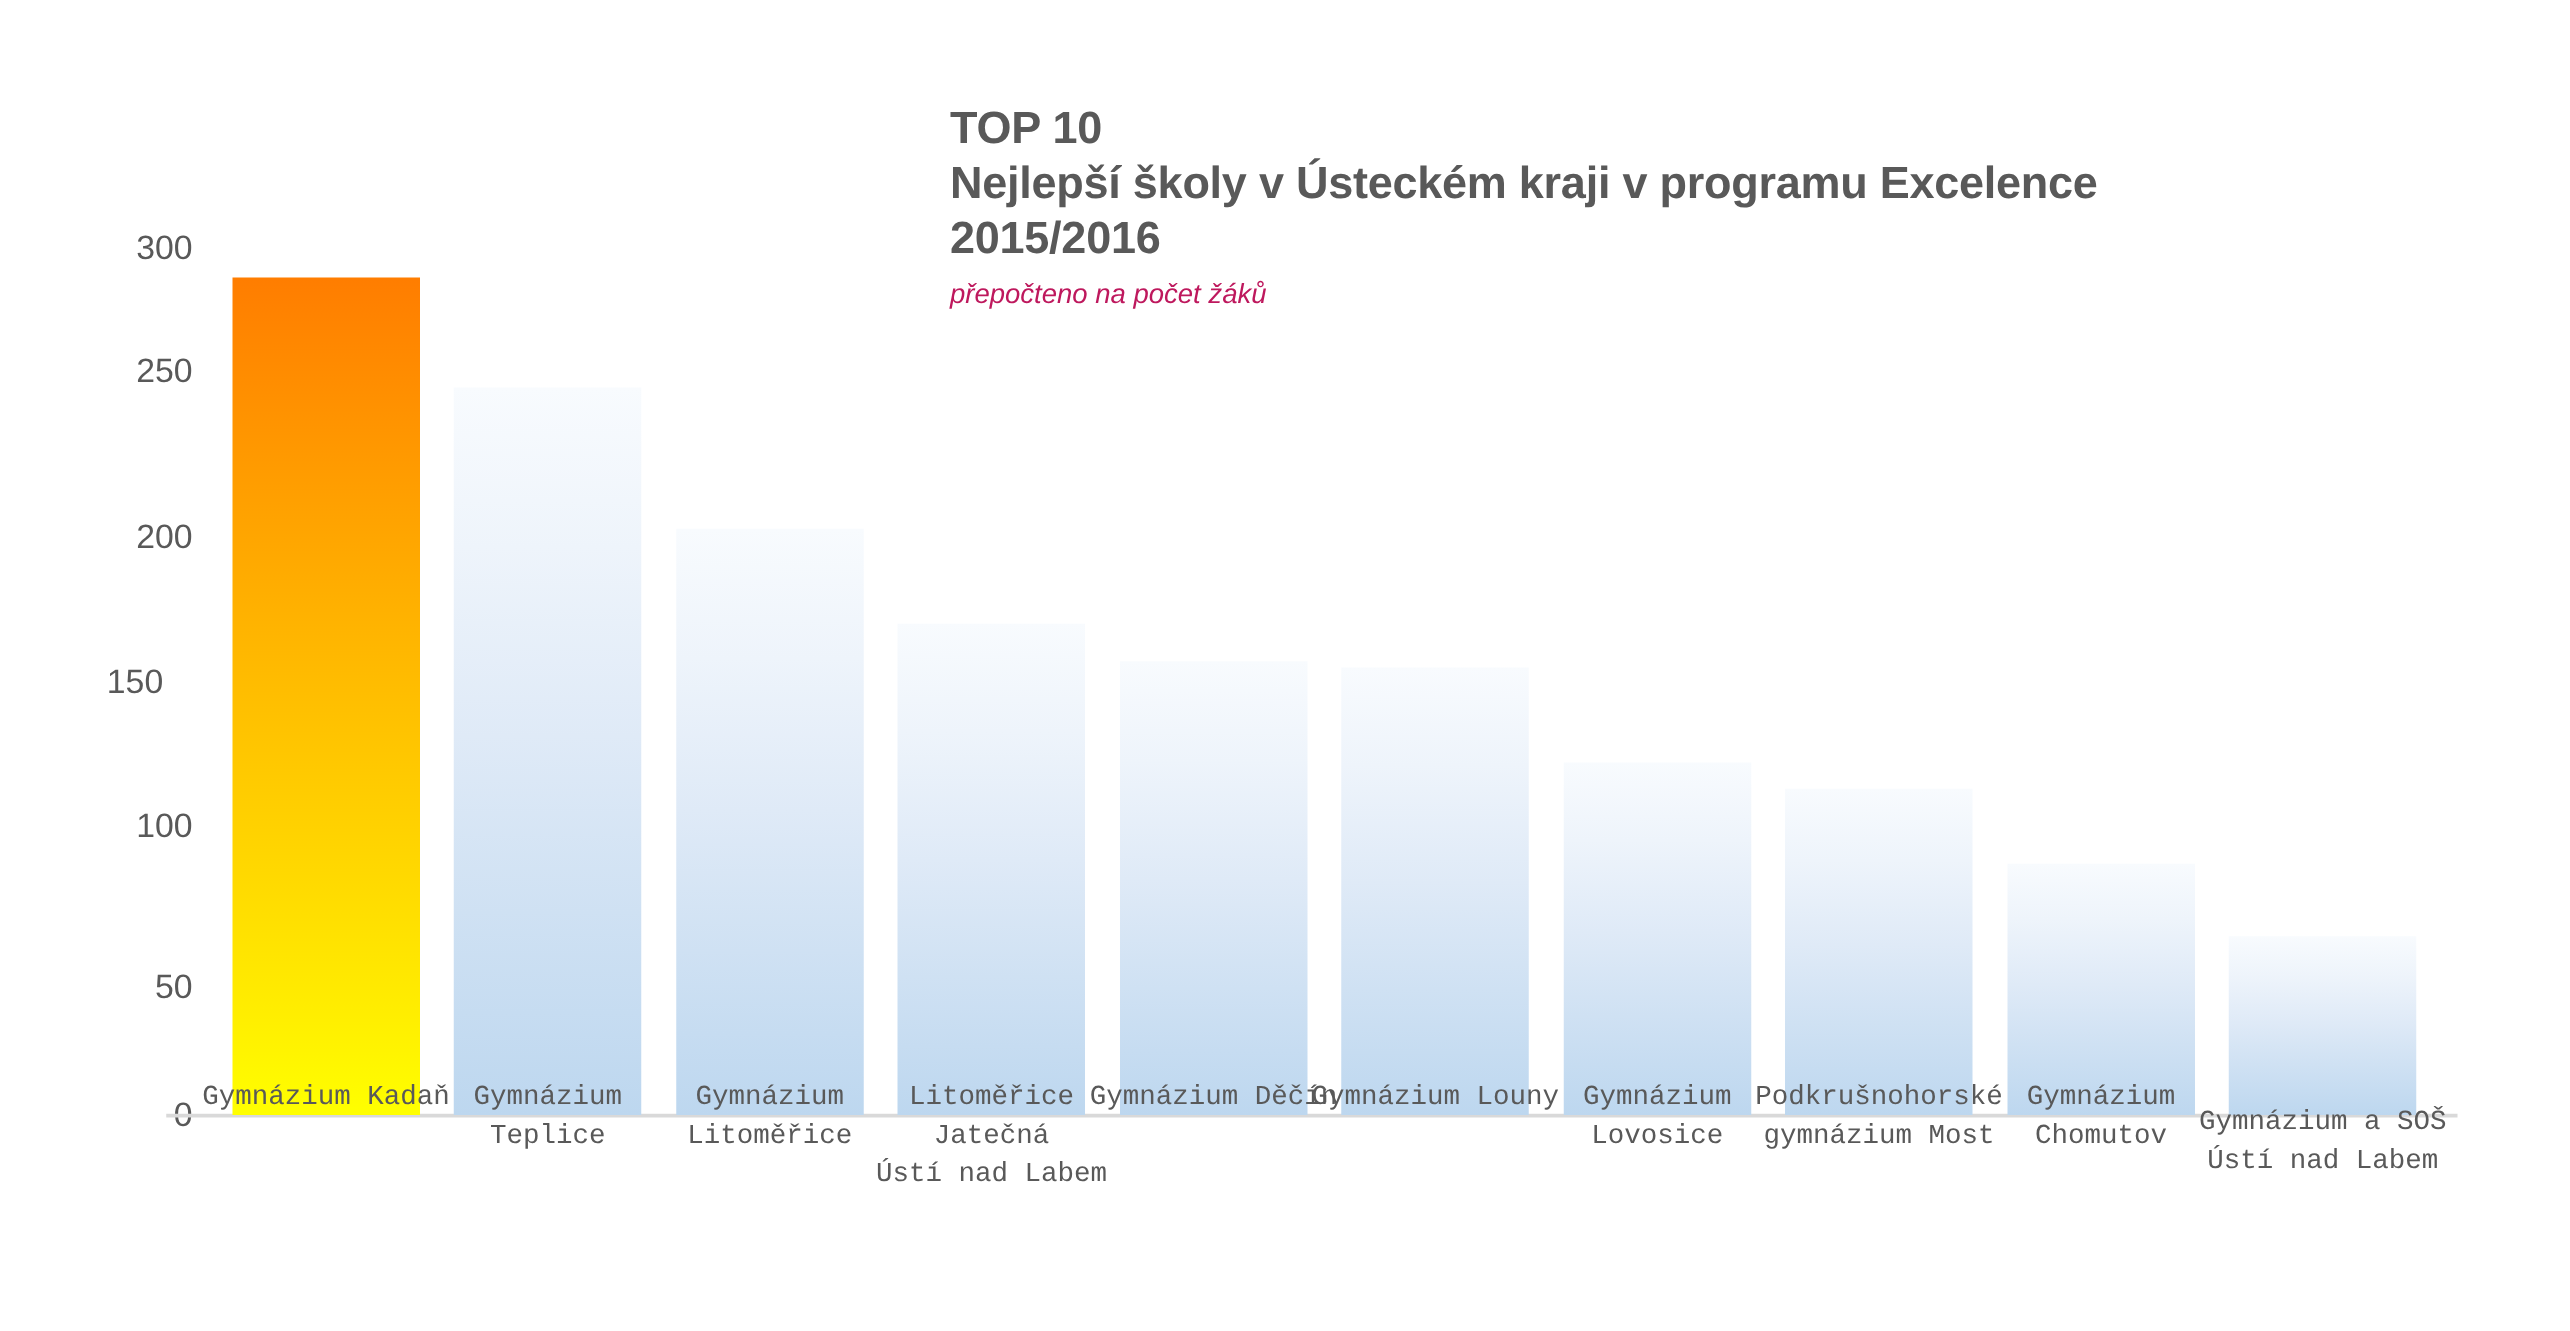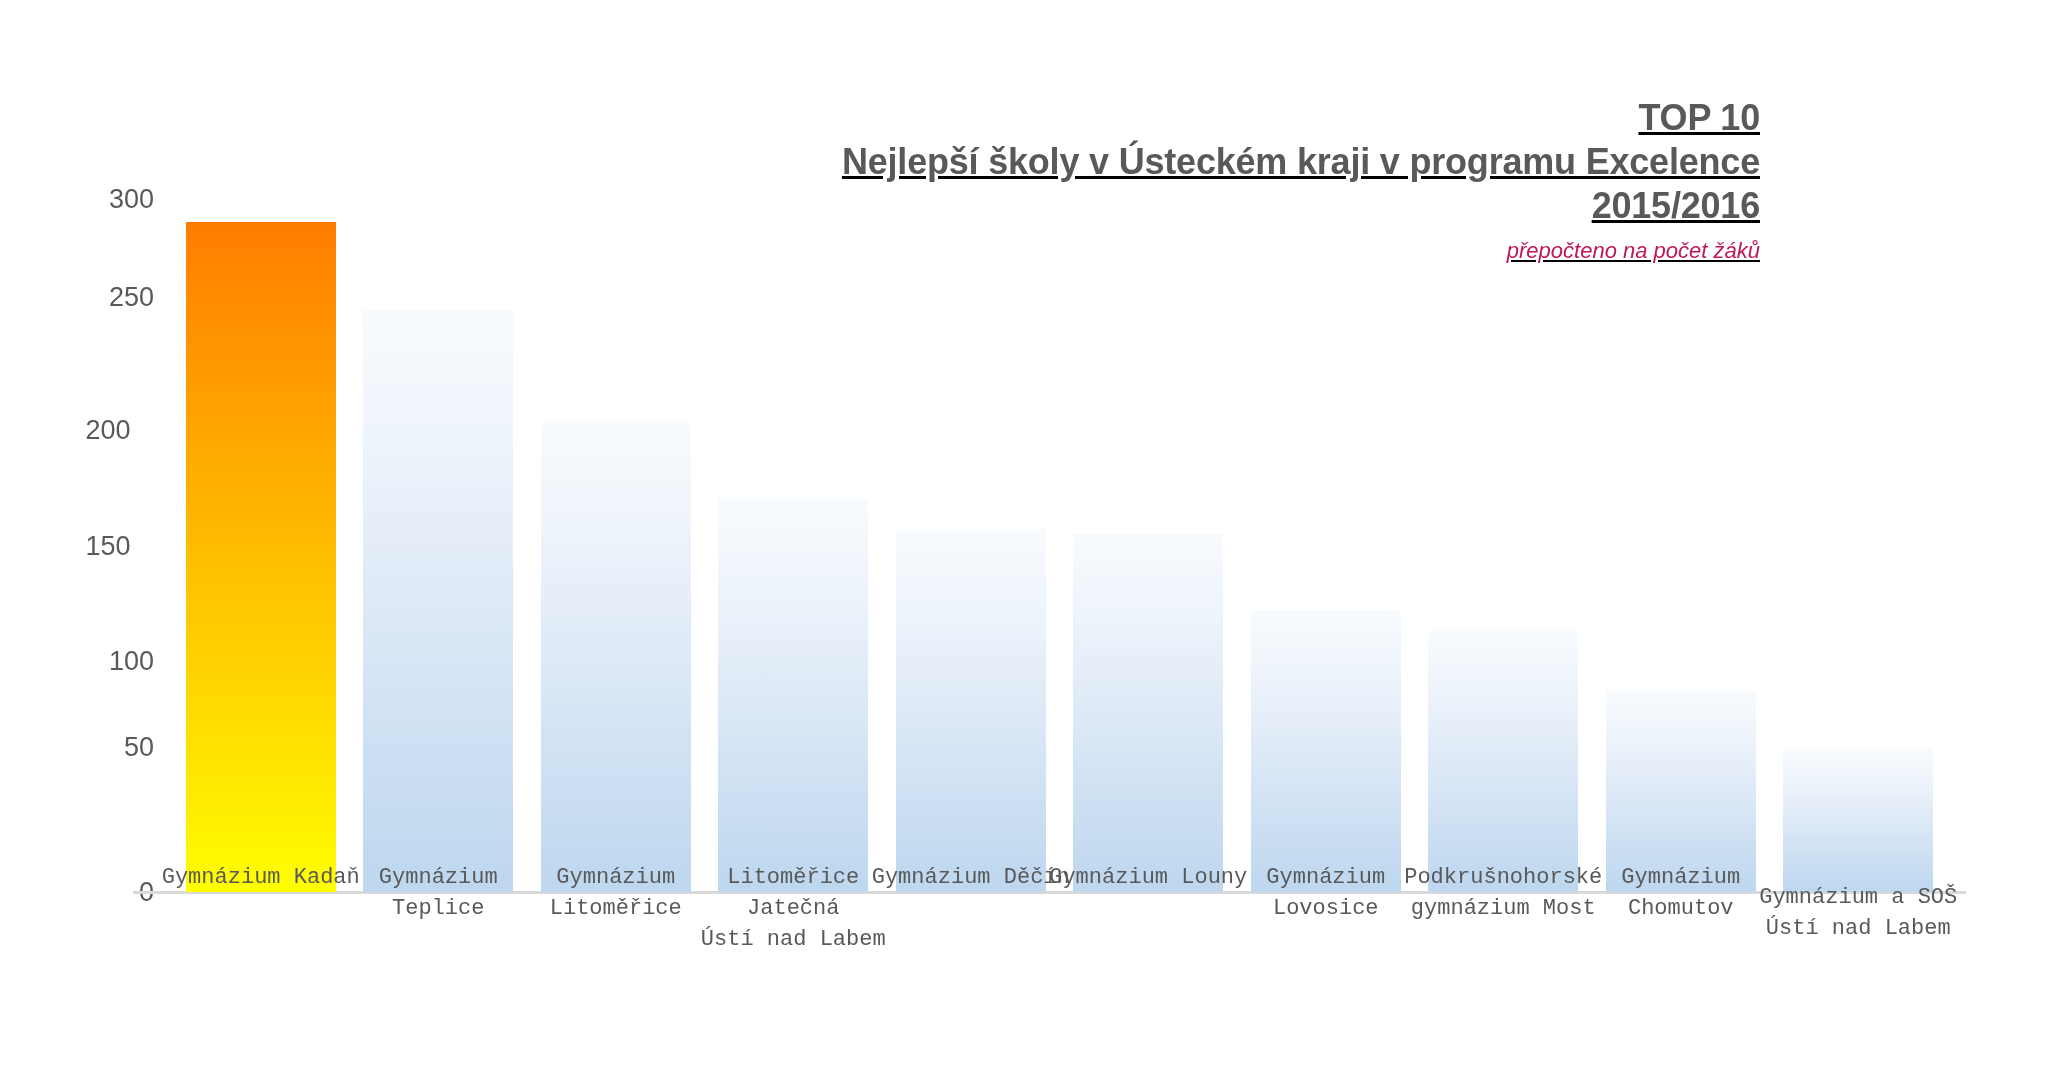--- a/index.html
+++ b/index.html
@@ -12,25 +12,24 @@
     height: 1065px;
     font-family: "Liberation Sans", sans-serif;
     overflow: hidden;
     position: relative;
   }
 
   
   .title-block {
     position: absolute;
     left: 760px;
-    top: 96px;
+    top: 80px;
     width: 1000px;
-    text-align: right;
+    text-align: left;
     pointer-events: none;
-    text-decoration: underline;
   }
   .chart-title {
     font-size: 36px;
     font-weight: bold;
     color: #595959;
     line-height: 1.22;
     letter-spacing: -0.2px;
   }
   .chart-subtitle {
     font-size: 22px;
@@ -125,24 +124,24 @@
     <div>Nejlepší  školy v Ústeckém kraji v programu Excelence</div>
     <div>2015/2016</div>
   </div>
   <div class="chart-subtitle">přepočteno na počet žáků</div>
 </div>
 
 <div class="plot-wrap">
   <div class="y-axis" id="y-axis">
       <div class="y-tick" style="top: 19px;">300</div>
       <div class="y-tick" style="top: 117px;">250</div>
-      <div class="y-tick" style="top: 250px; text-align: center;">200</div>
+      <div class="y-tick" style="top: 250px;">200</div>
       <div class="y-tick" style="top: 365.5px; text-align: center;">150</div>
       <div class="y-tick" style="top: 481px;">100</div>
-      <div class="y-tick" style="top: 567px;">50</div>
+      <div class="y-tick" style="top: 610px;">50</div>
       <div class="y-tick" style="top: 712px;">0</div>
     </div>
   <div class="baseline"></div>
   <div class="bars" id="bars">
       <div class="bar orange" title="Gymnázium  Kadaň: 290" style="left: 185.756px; width: 149.987px; height: 669.9px;"></div>
       <div class="bar blue" title="Gymnázium Teplice: 252" style="left: 363.256px; width: 149.987px; height: 582.12px;"></div>
       <div class="bar blue" title="Gymnázium Litoměřice: 203" style="left: 540.756px; width: 149.987px; height: 468.93px;"></div>
       <div class="bar blue" title="Gymnázium Jatečná Ústí nad Labem: 170" style="left: 718.256px; width: 149.987px; height: 392.7px;"></div>
       <div class="bar blue" title="Gymnázium Děčín: 157" style="left: 895.756px; width: 149.987px; height: 362.67px;"></div>
       <div class="bar blue" title="Gymnázium Louny: 155" style="left: 1073.26px; width: 149.987px; height: 358.05px;"></div>

